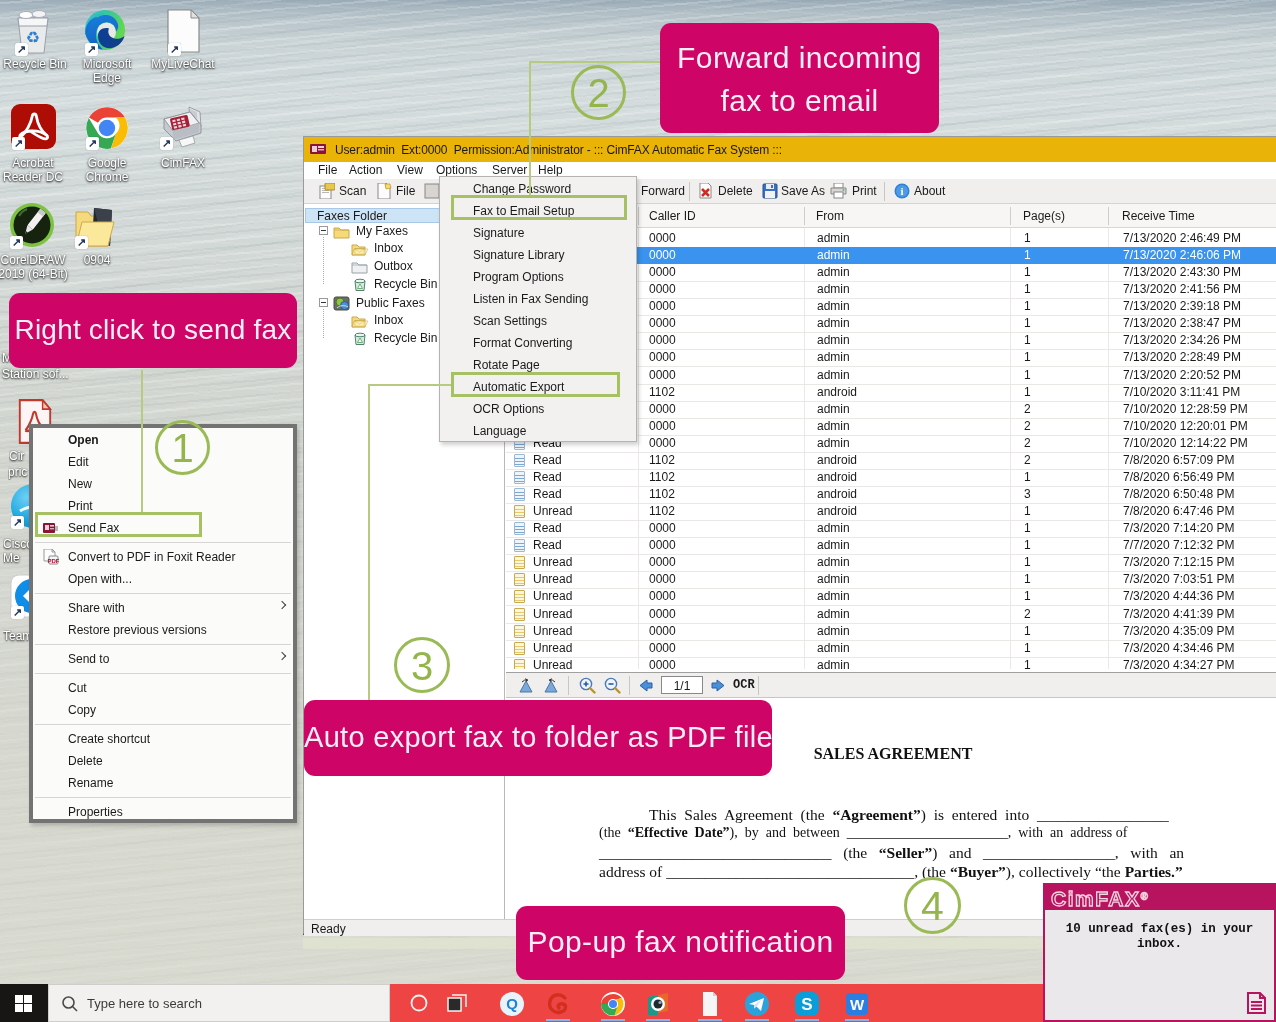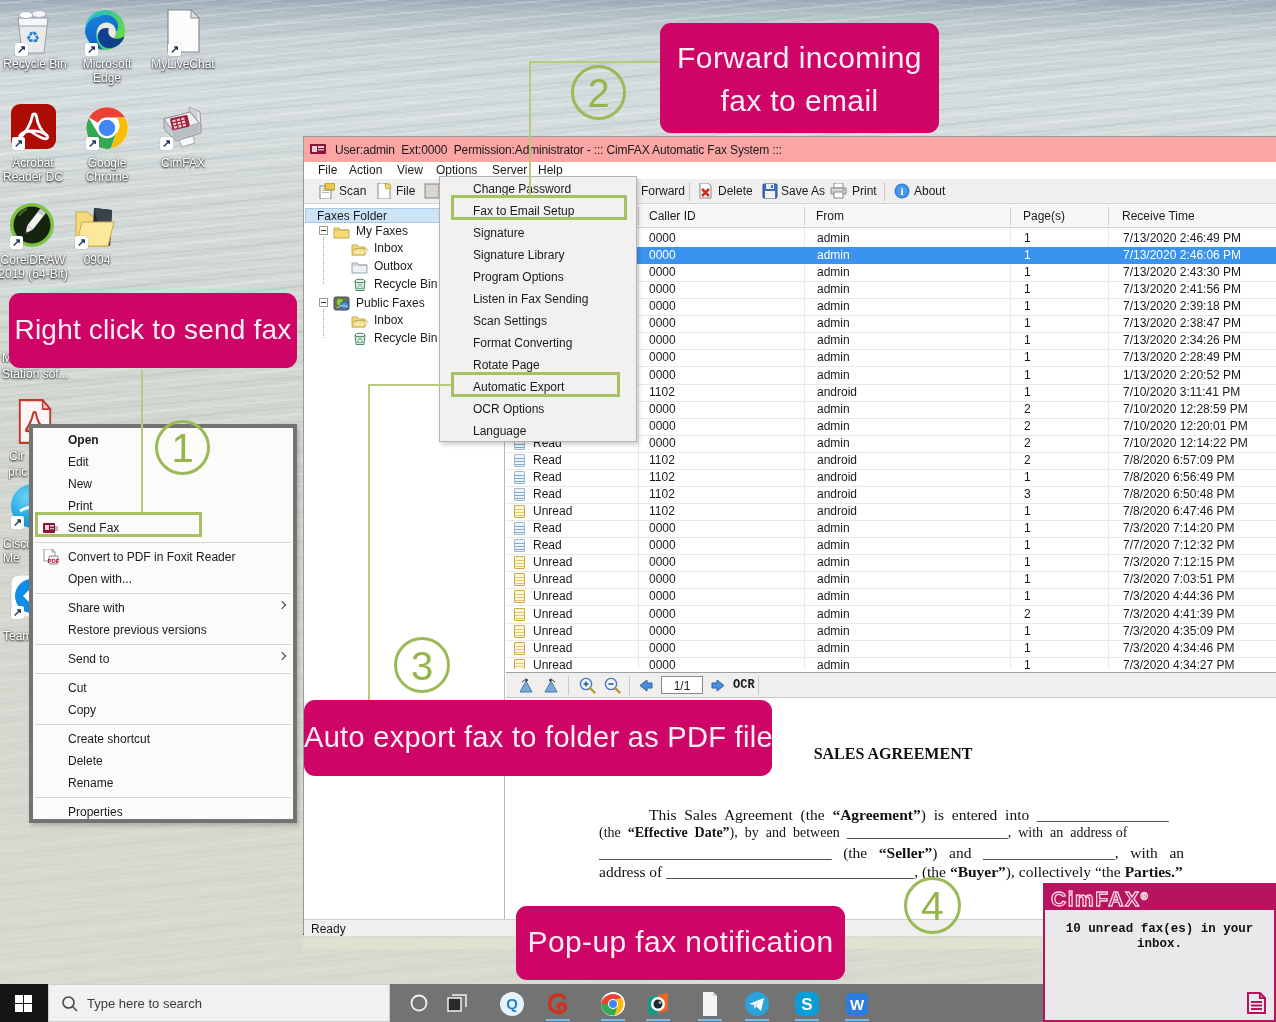--- a/index.html
+++ b/index.html
@@ -9,21 +9,21 @@
 #bg{position:absolute;left:0;top:0;width:1276px;height:1022px;
 background:
  repeating-linear-gradient(-5deg, rgba(255,255,255,.20) 0 2px, rgba(0,0,0,0) 2px 7px, rgba(118,134,142,.10) 7px 9px, rgba(0,0,0,0) 9px 15px),
  repeating-linear-gradient(-8deg, rgba(255,255,255,.12) 0 3px, rgba(0,0,0,0) 3px 13px, rgba(125,140,148,.08) 13px 15px, rgba(0,0,0,0) 15px 23px),
  repeating-linear-gradient(4deg, rgba(255,255,255,.08) 0 2px, rgba(0,0,0,0) 2px 9px),
  linear-gradient(180deg,#9cadb9 0px,#b5c2c8 16px,#c9d3d5 42px,#d3dbdc 95px,#d2d9d8 200px,#d1d6d1 350px,#d3d6cf 550px,#d6d8d0 750px,#d8d9cf 930px,#dadbd1 1022px)}
 .dlabel{position:absolute;color:#fff;font-size:12px;line-height:13.5px;text-align:center;white-space:nowrap;text-shadow:0 1px 2px rgba(0,0,0,.85),0 0 3px rgba(0,0,0,.5)}
 .shortcut{position:absolute;width:13px;height:13px;background:#fff;border-radius:2px;box-shadow:0 0 1px rgba(0,0,0,.4);color:#20355c;font-size:11px;line-height:13px;font-weight:bold;text-align:center}
 
 #win{position:absolute;left:303px;top:136px;width:973px;height:799px;background:#fff;border:1px solid #9a9a9a;border-right:none;border-bottom:2px solid #3c3c3c}
-#titlebar{position:absolute;left:0;top:0;width:100%;height:25px;background:#fca5a5;font-size:12px;color:#1a1a1a}
+#titlebar{position:absolute;left:0;top:0;width:100%;height:25px;background:#eab308;font-size:12px;color:#1a1a1a}
 #menubar{position:absolute;left:0;top:25px;width:100%;height:17px;background:#fff;font-size:12px;color:#1a1a1a}
 .mitem{position:absolute;top:1px}
 #toolbar{position:absolute;left:0;top:42px;width:100%;height:25px;background:#f0efee;border-bottom:1px solid #d5d2cf;font-size:12px;color:#1a1a1a}
 .tsep{position:absolute;top:3px;width:1px;height:19px;background:#c9c6c3}
 .ticon{position:absolute;top:4px}
 .tlabel{position:absolute;top:5px}
 
 #tree{position:absolute;left:0;top:67px;width:201px;height:715px;background:#fff;border-right:1px solid #b8b8b8;font-size:12px;color:#1a1a1a}
 
 #list{position:absolute;left:202px;top:67px;width:771px;height:465px;background:#fff;font-size:12px;color:#1a1a1a;overflow:hidden}
@@ -55,21 +55,21 @@
 
 .gbox{position:absolute;border:3px solid #a6c163;background:transparent;z-index:40}
 .gcirc{position:absolute;border:3px solid #9aba55;border-radius:50%;color:#93b54c;text-align:center;z-index:40}
 .gline{position:absolute;background:#b6cb80;z-index:39}
 
 .callout{position:absolute;background:#ce0566;color:#fbeef5;text-align:center;border-radius:11px;white-space:nowrap;z-index:50}
 
 #notif{position:absolute;left:1043px;top:883px;width:233px;height:139px;background:#ebe8eb;border:2px solid #b8135f;z-index:60}
 #notifhead{position:absolute;left:0;top:0;width:100%;height:25px;background:#b8135f}
 
-#taskbar{position:absolute;left:0;top:984px;width:1152px;height:38px;background:#737373;z-index:55}
+#taskbar{position:absolute;left:0;top:984px;width:1152px;height:38px;background:#ef4444;z-index:55}
 #startbtn{position:absolute;left:0;top:0;width:48px;height:38px;background:#171614}
 #searchbox{position:absolute;left:48px;top:0;width:342px;height:38px;background:#f2f1f0;border:1px solid #cfcecd;color:#3c3b39;font-size:13px}
 .tbul{position:absolute;top:35px;height:2px;background:#76b9ed}
 </style></head><body>
 <div id="bg"></div>
 
 <div style="position:absolute;left:0;top:0;width:1276px;height:1022px;background:linear-gradient(180deg, rgba(212,214,207,0) 0px, rgba(212,214,207,0) 340px, rgba(212,215,207,0.45) 560px, rgba(214,216,206,0.60) 800px, rgba(216,217,207,0.65) 1022px)"></div>
 
 <div class="abs" style="left:14px;top:10px;width:38px;height:45px">
 <svg width="38" height="45" viewBox="0 0 38 45">
@@ -426,21 +426,21 @@
         <span class="c3">1</span>
         <span class="c4">7/13/2020 2:28:49 PM</span>
 </div>
 <div class="rowline" style="top:162px"></div>
 <div class="lrow" style="top:163px;">
 <div class="doci "></div>
 <span class="c0">Read</span>
         <span class="c1">0000</span>
         <span class="c2">admin</span>
         <span class="c3">1</span>
-        <span class="c4">1/13/2020 2:20:52 PM</span>
+        <span class="c4">7/13/2020 2:20:52 PM</span>
 </div>
 <div class="rowline" style="top:180px"></div>
 <div class="lrow" style="top:180px;">
 <div class="doci "></div>
 <span class="c0">Read</span>
         <span class="c1">1102</span>
         <span class="c2">android</span>
         <span class="c3">1</span>
         <span class="c4">7/10/2020 3:11:41 PM</span>
 </div>

